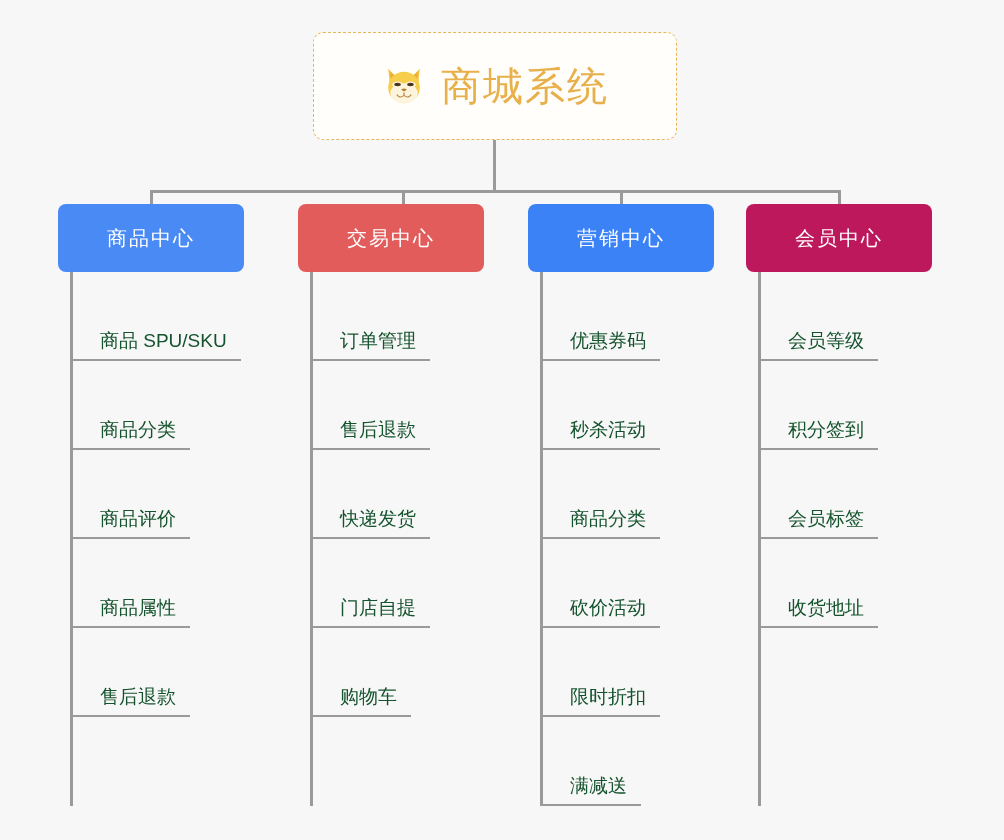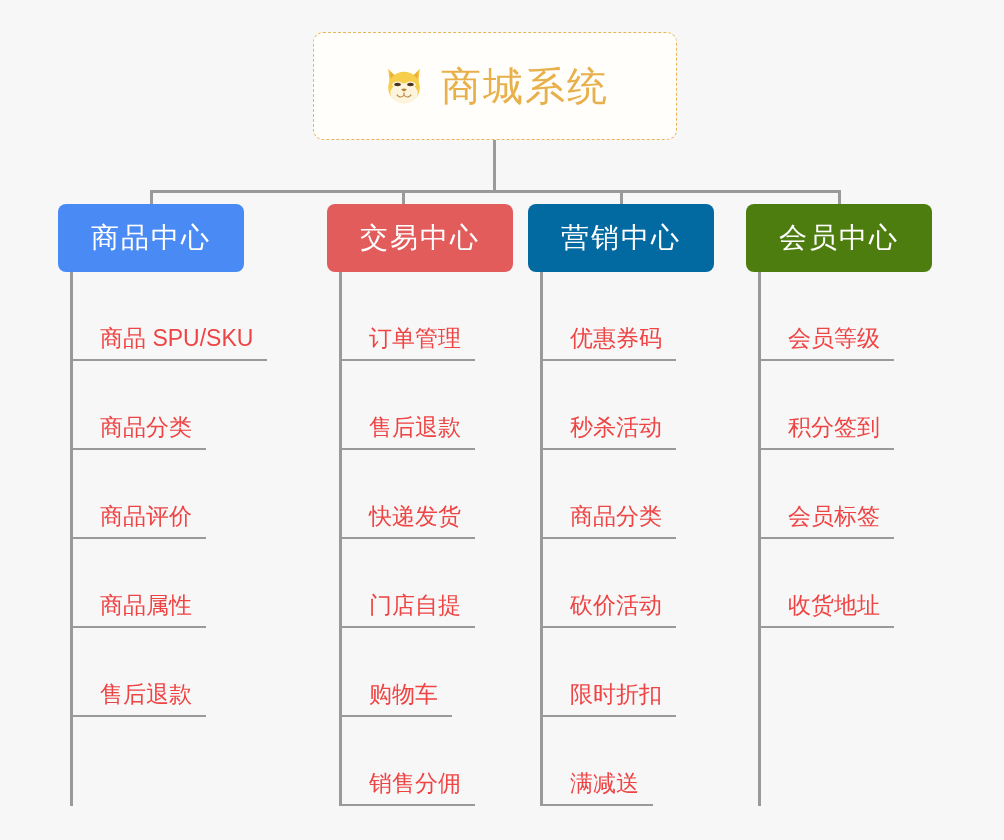--- a/index.html
+++ b/index.html
@@ -65,21 +65,21 @@
     top: 204px;
   }
   .cat-header {
     box-sizing: border-box;
     height: 68px;
     border-radius: 8px;
     display: flex;
     align-items: center;
     justify-content: center;
     color: #ffffff;
-    font-size: 28px;
+    font-size: 20px;
     letter-spacing: 2px;
     white-space: nowrap;
   }
 
   .leaf-area {
     position: relative;
     margin-top: 0;
   }
   .spine {
     position: absolute;
@@ -93,22 +93,22 @@
     height: 89px;
     display: flex;
     align-items: flex-end;
     padding-left: 12px;
     box-sizing: border-box;
   }
   .leaf-inner {
     display: inline-block;
     padding: 0 14px 6px 30px;
     border-bottom: 2px solid #9a9a9a;
-    font-size: 23px;
-    color: #ef4444;
+    font-size: 19px;
+    color: #14532d;
     white-space: nowrap;
     line-height: 1.2;
   }
 </style>
 </head>
 <body style="background: rgb(247, 247, 247);">
 
 <div id="mindmap">
 
   <div class="root-node" style="background: rgb(255, 254, 251); border-color: rgb(233, 180, 86);">
@@ -160,49 +160,46 @@
         </div>
       <div class="leaf">
           <span class="leaf-inner">商品属性</span>
         </div>
       <div class="leaf">
           <span class="leaf-inner">售后退款</span>
         </div>
     </div>
   </div>
 
-  <div class="column" style="left:327px; width:186px;">
+  <div class="column" style="left:298px; width:186px;">
     <div class="cat-header" style="width: 186px; background: rgb(226, 92, 92);">
       <span>交易中心</span>
     </div>
     <div class="leaf-area">
       <div class="spine" style="height: 534px; background: rgb(154, 154, 154);"></div>
       <div class="leaf">
           <span class="leaf-inner">订单管理</span>
         </div>
       <div class="leaf">
           <span class="leaf-inner">售后退款</span>
         </div>
       <div class="leaf">
           <span class="leaf-inner">快递发货</span>
         </div>
       <div class="leaf">
           <span class="leaf-inner">门店自提</span>
         </div>
       <div class="leaf">
           <span class="leaf-inner">购物车</span>
         </div>
-      <div class="leaf">
-          <span class="leaf-inner">销售分佣</span>
-        </div>
     </div>
   </div>
 
   <div class="column" style="left:528px; width:186px;">
-    <div class="cat-header" style="width: 186px; background: #0369a1;">
+    <div class="cat-header" style="width: 186px; background: #3b82f6;">
       <span>营销中心</span>
     </div>
     <div class="leaf-area">
       <div class="spine" style="height: 534px; background: rgb(154, 154, 154);"></div>
       <div class="leaf">
           <span class="leaf-inner">优惠券码</span>
         </div>
       <div class="leaf">
           <span class="leaf-inner">秒杀活动</span>
         </div>
@@ -215,21 +212,21 @@
       <div class="leaf">
           <span class="leaf-inner">限时折扣</span>
         </div>
       <div class="leaf">
           <span class="leaf-inner">满减送</span>
         </div>
     </div>
   </div>
 
   <div class="column" style="left:746px; width:186px;">
-    <div class="cat-header" style="width: 186px; background: #4d7c0f;">
+    <div class="cat-header" style="width: 186px; background: #be185d;">
       <span>会员中心</span>
     </div>
     <div class="leaf-area">
       <div class="spine" style="height: 534px; background: rgb(154, 154, 154);"></div>
       <div class="leaf">
           <span class="leaf-inner">会员等级</span>
         </div>
       <div class="leaf">
           <span class="leaf-inner">积分签到</span>
         </div>

